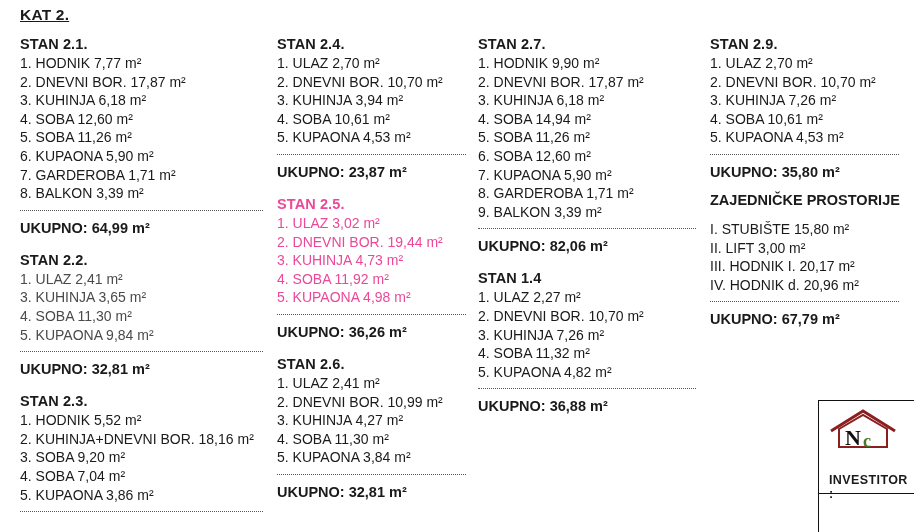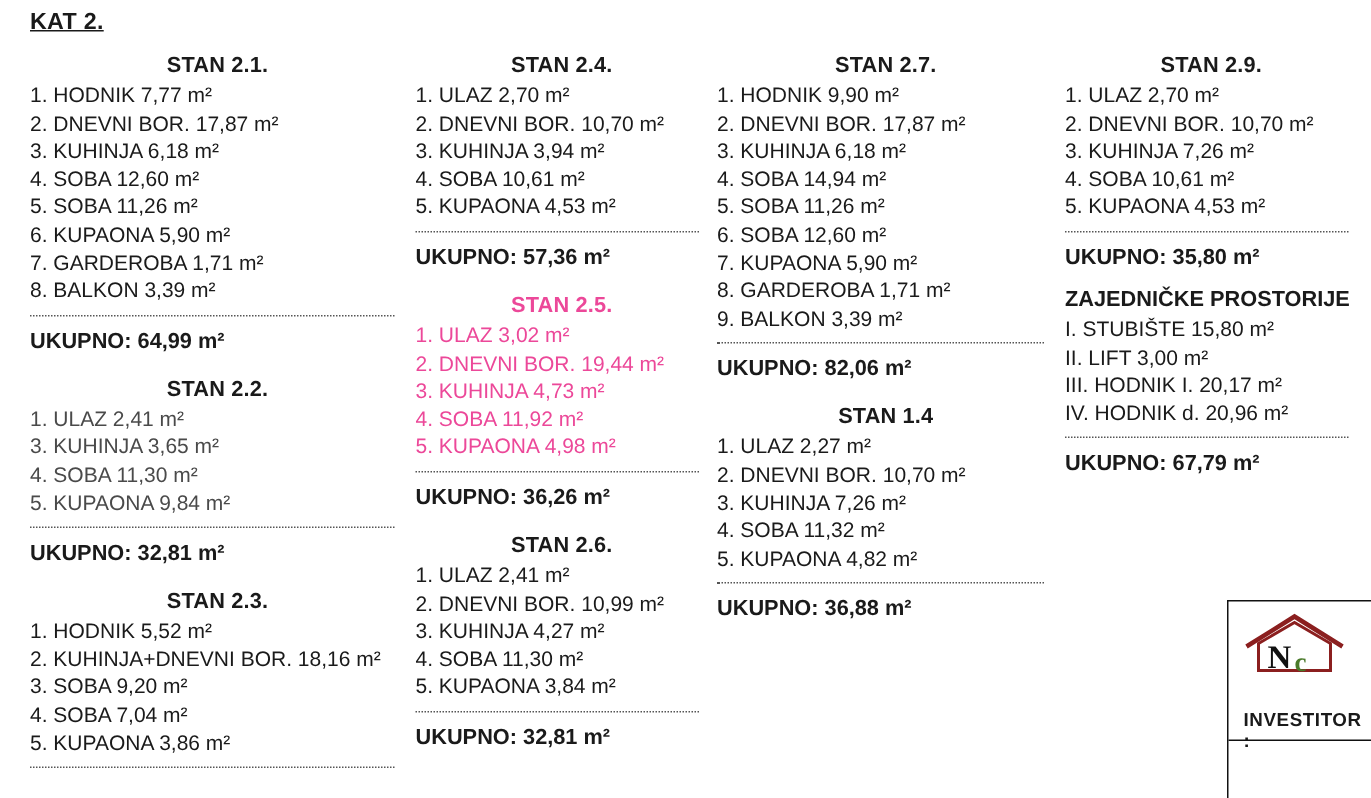--- a/index.html
+++ b/index.html
@@ -39,21 +39,20 @@
   .col-4 { left: 710px; width: 195px; }
 
   .block {
     margin-bottom: 0px;
   }
   .block-title {
     font-size: 14.5px;
     font-weight: bold;
     margin-bottom: 2px;
     letter-spacing: 0.1px;
-    text-align: center;
   }
   .line {
     font-size: 14px;
     line-height: 18.6px;
     white-space: nowrap;
   }
   .total {
     font-size: 14.5px;
     font-weight: bold;
     white-space: nowrap;
@@ -66,21 +65,21 @@
   }
   .gap-m { height: 12px; }
   .gap-l { height: 16px; }
 
   .faded { color: #ec4899; }
   .semi  { color: #4a4a4a; }
 
   .zaj-title {
     font-size: 14.5px;
     font-weight: bold;
-    margin-bottom: 2px;
+    margin-bottom: 12px;
   }
 
   
   .stamp {
     position: absolute;
     left: 818px;
     top: 400px;
     width: 96px;
     height: 132px;
     border-left: 1.5px solid #111;
@@ -179,21 +178,21 @@
   <div class="col col-2">
 
     <div class="block">
       <div class="block-title">STAN 2.4.</div>
       <div class="line">1. ULAZ 2,70 m²</div>
       <div class="line">2. DNEVNI BOR. 10,70 m²</div>
       <div class="line">3. KUHINJA 3,94 m²</div>
       <div class="line">4. SOBA 10,61 m²</div>
       <div class="line">5. KUPAONA 4,53 m²</div>
       <div class="divider"></div>
-      <div class="total">UKUPNO:  57,36 m²</div>
+      <div class="total">UKUPNO:  23,87 m²</div>
     </div>
 
     <div class="gap-l"></div>
 
     <div class="block">
       <div class="block-title faded">STAN 2.5.</div>
       <div class="line faded">1. ULAZ 3,02 m²</div>
       <div class="line faded">2. DNEVNI BOR. 19,44 m²</div>
       <div class="line faded">3. KUHINJA 4,73 m²</div>
       <div class="line faded">4. SOBA 11,92 m²</div>

